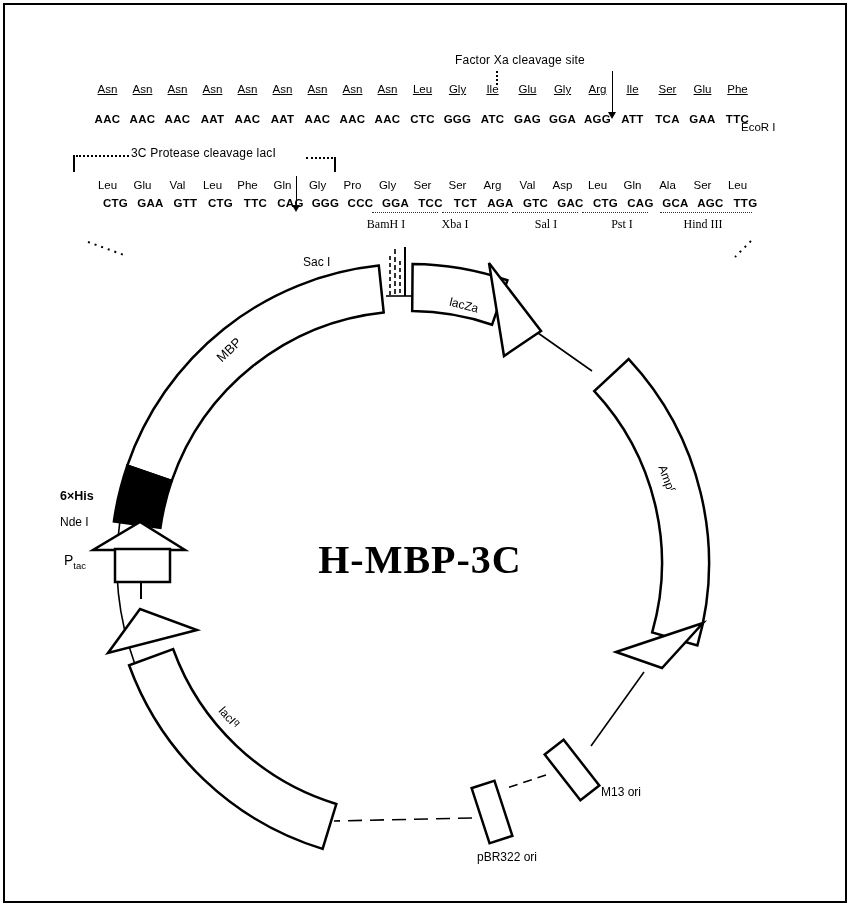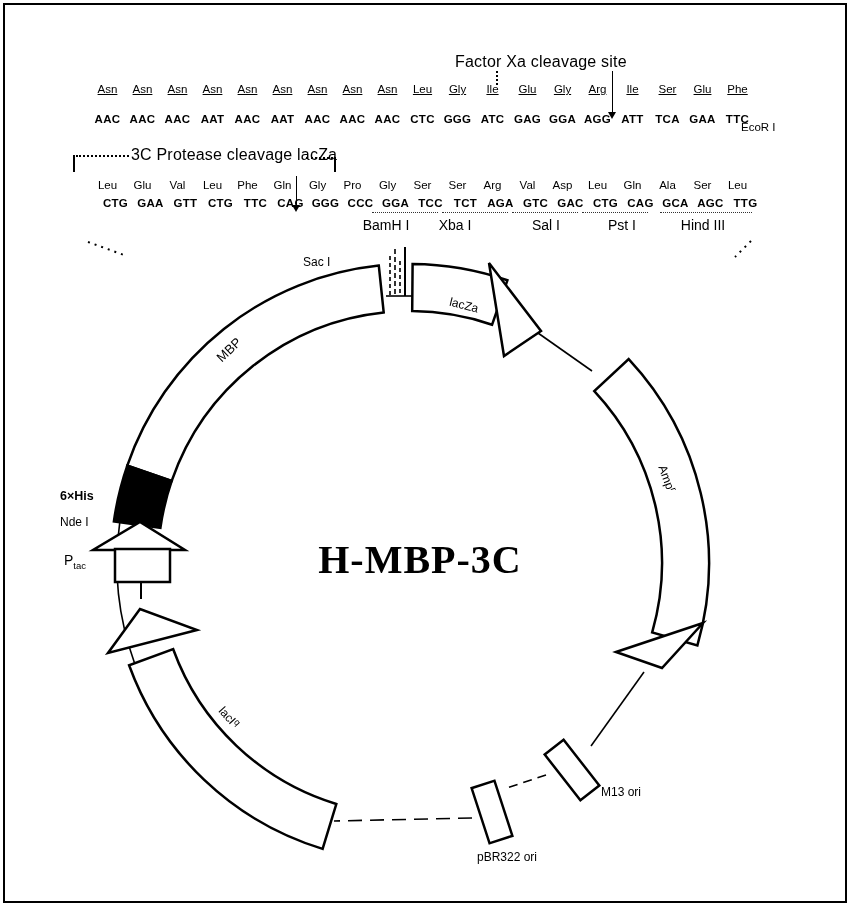--- a/index.html
+++ b/index.html
@@ -1,30 +1,30 @@
 <!DOCTYPE html>
 <html><head>
 <meta charset="utf-8">
 <style>
   html,body{margin:0;padding:0;background:#fff;}
   .page{position:relative;width:850px;height:906px;background:#fff;overflow:hidden;
         font-family:"Liberation Sans", sans-serif;color:#000;}
   .frame{position:absolute;inset:3px;border:2px solid #000;pointer-events:none;}
   .abs{position:absolute;}
-  .hdr{font-size:16px;letter-spacing:0.2px;white-space:nowrap;}
+  .hdr{font-size:12px;letter-spacing:0.2px;white-space:nowrap;}
   .seq-row{position:absolute;left:90px;display:grid;grid-template-columns:repeat(19,35px);}
   .seq-row .cell{width:35px;text-align:center;font-size:11.5px;line-height:14px;white-space:nowrap;}
   .codons .cell{font-weight:700;letter-spacing:0.3px;}
   .cleave-arrow{position:absolute;width:0;border-left:1.6px solid #000;}
   .cleave-arrow:after{content:"";position:absolute;bottom:-6px;left:-5px;width:0;height:0;
        border-left:4.5px solid transparent;border-right:4.5px solid transparent;border-top:7px solid #000;}
   .vtick-dot{position:absolute;width:0;border-left:2px dotted #000;}
   .hdot{position:absolute;height:0;border-top:2px dotted #000;}
   .vbar{position:absolute;width:0;border-left:2px solid #000;}
-  .sitelabel{position:absolute;font-size:14px;white-space:nowrap;transform:translateX(-50%);}
+  .sitelabel{position:absolute;font-size:12px;white-space:nowrap;transform:translateX(-50%);font-family:Liberation Serif, serif;}
   .siteline{position:absolute;height:0;border-top:1px dotted #333;}
   .ecor{position:absolute;font-size:11.5px;white-space:nowrap;}
   svg text{font-family:"Liberation Sans", sans-serif;fill:#000;}
   svg .serif{font-family:"Liberation Serif", serif;}
 </style>
 </head>
 <body>
 
 <div class="page">
   <div class="frame"></div>
@@ -74,21 +74,21 @@
       <span class="cell">GAA</span>
       <span class="cell">TTC</span>
     </div>
 
   <div class="cleave-arrow" style="left:612px;top:71px;height:42px;"></div>
 
   <div class="ecor" style="left:741px;top:121px;">EcoR I</div>
 
   <div class="vbar" style="left:73px;top:155px;height:17px;"></div>
   <div class="hdot" style="left:76px;top:155px;width:53px;"></div>
-  <div class="abs hdr" style="left:131px;top:146px;">3C Protease cleavage lacZa</div>
+  <div class="abs hdr" style="left:131px;top:146px;">3C Protease cleavage lacI</div>
   <div class="hdot" style="left:306px;top:157px;width:27px;"></div>
   <div class="vbar" style="left:334px;top:157px;height:15px;"></div>
 
   <div class="seq-row" style="top:178px;">
       <span class="cell">Leu</span>
       <span class="cell">Glu</span>
       <span class="cell">Val</span>
       <span class="cell">Leu</span>
       <span class="cell">Phe</span>
       <span class="cell">Gln</span>

